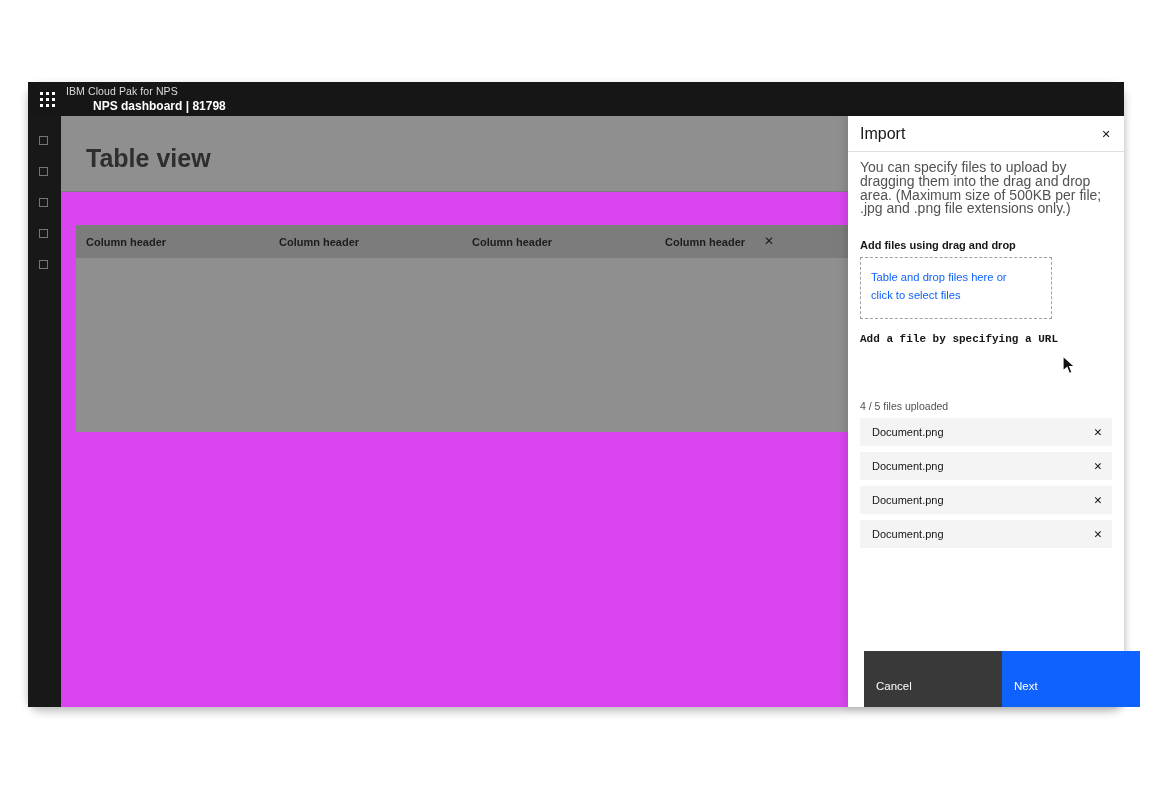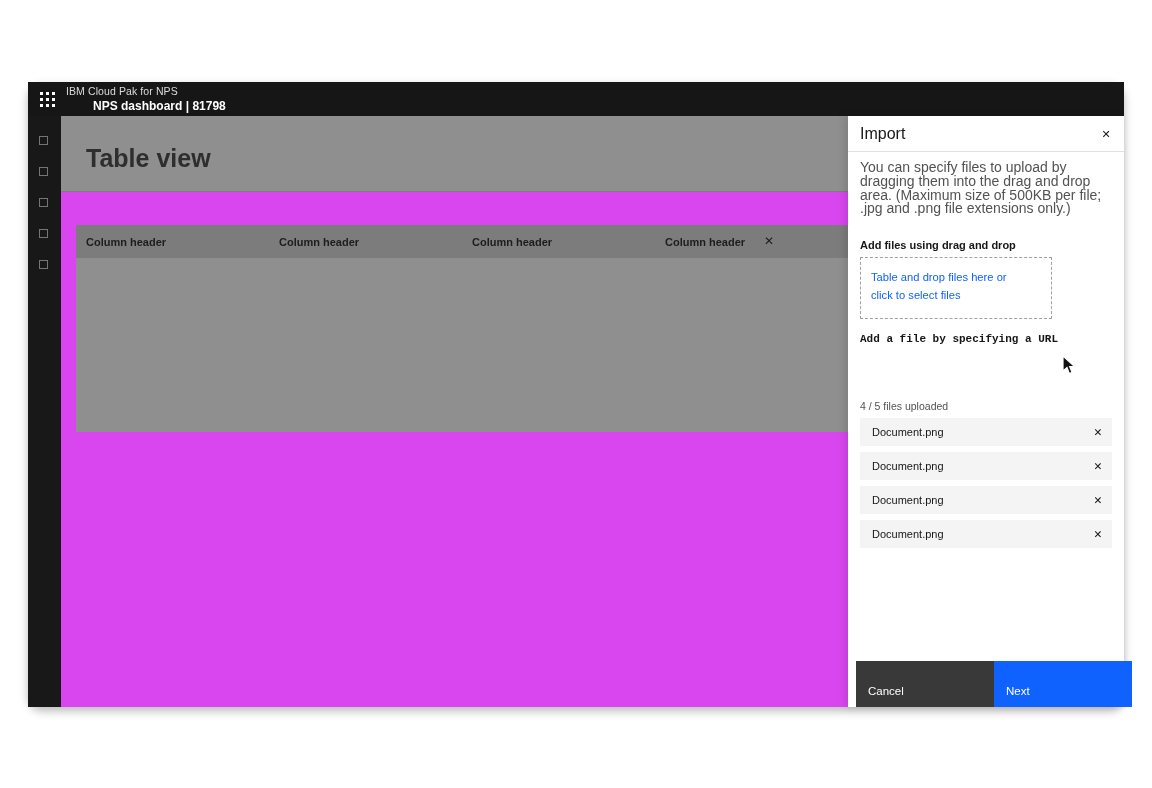--- a/index.html
+++ b/index.html
@@ -62,21 +62,21 @@
   .addfile-btn { width:64px; height:28px; background:#0f62fe; border:none; color:#ffffff;
                  font-size:11px; cursor:pointer; font-family:"Liberation Sans", sans-serif; }
   .status { margin-top:55px; font-size:10.5px; color:#525252; }
   .file-row { margin-top:6px; height:28px; background:#f4f4f4;
               display:flex; align-items:center; justify-content:space-between; padding:0 4px 0 12px; }
   .file-row:first-of-type { margin-top:3px; }
   .file-name { font-size:11px; color:#161616; }
   .file-close { width:20px; height:20px; display:flex; align-items:center; justify-content:center;
                 font-size:10.5px; color:#161616; cursor:pointer; background:none; border:none; }
 
-  .panel-footer { position:absolute; left:8px; bottom:0; width:100%; height:46px; display:flex;justify-content:space-between; }
+  .panel-footer { position:absolute; left:16px; bottom:0; width:100%; height:56px; display:flex;justify-content:space-between; }
   .btn-cancel { flex:1; background:#393939; border:none; color:#ffffff; font-size:11.5px;
                 text-align:left; padding:13px 0 0 12px; cursor:pointer;
                 font-family:"Liberation Sans", sans-serif; }
   .btn-next { flex:1; background:#0f62fe; border:none; color:#ffffff; font-size:11.5px;
               text-align:left; padding:13px 0 0 12px; cursor:pointer;
               font-family:"Liberation Sans", sans-serif; }
 
   .cursor { position:absolute; left:1062px; top:355px; z-index:20; pointer-events:none; }
 </style>
 </head>

